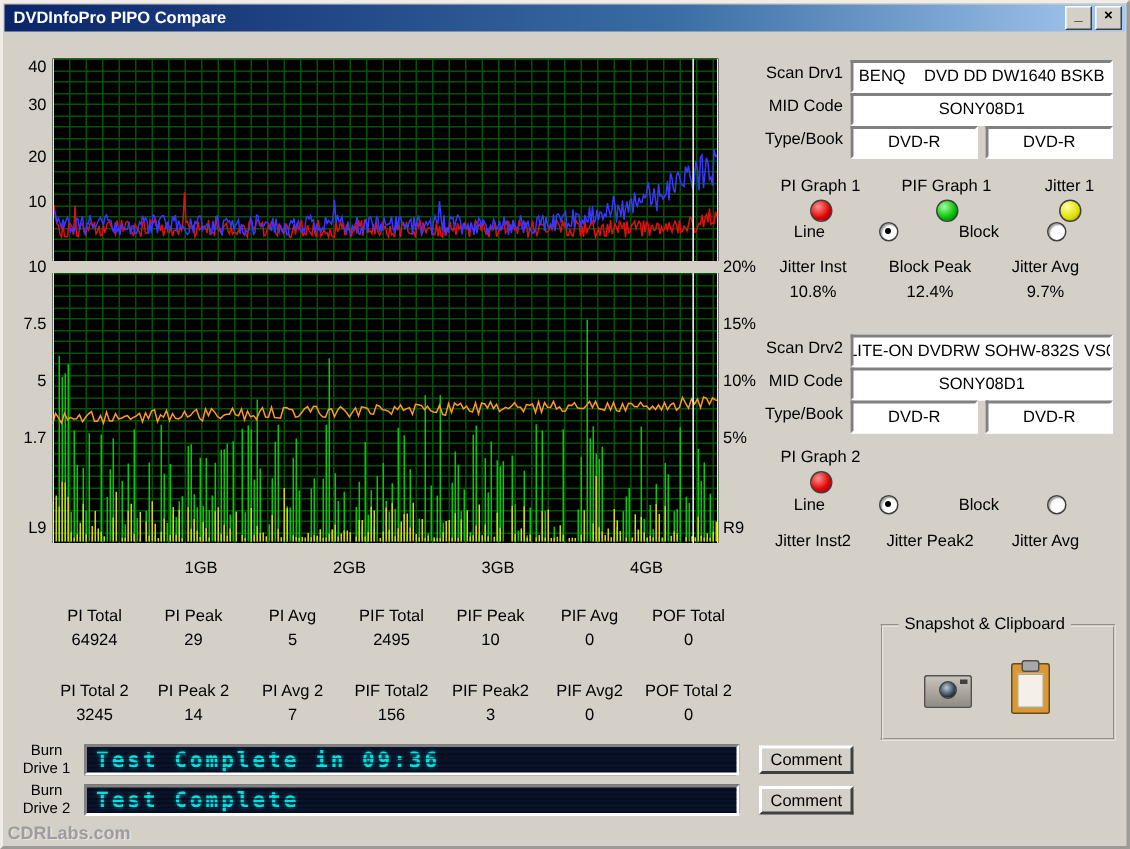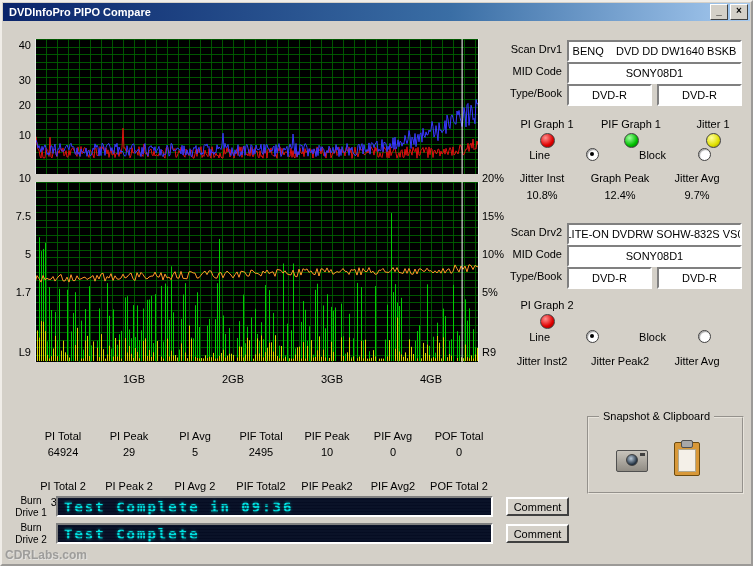--- a/index.html
+++ b/index.html
@@ -27,21 +27,21 @@
   .chart{position:absolute;background:#000;}
   #chart-top{left:33px;top:37px;}
   #chart-bottom{left:33px;top:180px;}
   .tick{position:absolute;font-size:11px;color:#000;}
   .tick.r{width:24px;text-align:right;left:5px;}
   .tick.rt{left:480px;width:30px;text-align:left;}
   .tick.x{width:30px;text-align:center;}
   
   .statsrow{position:absolute;left:28px;width:462px;display:flex;}
   .statcol{flex:1;text-align:center;}
-  .statcol .lbl{display:block;margin-bottom:4px;margin-top:25px;}
+  .statcol .lbl{display:block;margin-bottom:4px;}
   .statcol .val{display:block;}
   
   .rlabel{position:absolute;width:62px;text-align:right;}
   .field{
     position:absolute;height:22px;box-sizing:border-box;background:#fff;
     border:2px solid;border-color:#808080 #fff #fff #808080;
     display:flex;align-items:center;justify-content:center;
     white-space:pre;overflow:hidden;font-size:11px;
   }
   .legendcol{position:absolute;width:74px;display:flex;flex-direction:column;align-items:center;gap:3px;}
@@ -137,21 +137,21 @@
       <path d="M0.5 0V180M11.5 0V180M22.5 0V180M33.5 0V180M44.5 0V180M55.5 0V180M66.5 0V180M77.5 0V180M88.5 0V180M99.5 0V180M110.5 0V180M121.5 0V180M132.5 0V180M143.5 0V180M154.5 0V180M165.5 0V180M176.5 0V180M187.5 0V180M198.5 0V180M209.5 0V180M220.5 0V180M231.5 0V180M242.5 0V180M253.5 0V180M264.5 0V180M275.5 0V180M286.5 0V180M297.5 0V180M308.5 0V180M319.5 0V180M330.5 0V180M341.5 0V180M352.5 0V180M363.5 0V180M374.5 0V180M385.5 0V180M396.5 0V180M407.5 0V180M418.5 0V180M429.5 0V180M440.5 0V180M0 0.5H444M0 8.5H444M0 15.5H444M0 23.5H444M0 30.5H444M0 38.5H444M0 45.5H444M0 53.5H444M0 60.5H444M0 68.5H444M0 75.5H444M0 83.5H444M0 90.5H444M0 98.5H444M0 105.5H444M0 113.5H444M0 120.5H444M0 128.5H444M0 135.5H444M0 143.5H444M0 150.5H444M0 158.5H444M0 165.5H444M0 173.5H444M0 180.5H444" stroke="#006400" stroke-width="1" fill="none" opacity="0.85"></path>
       <path d="M4.5 179V55.2M6.5 179V69.1M8.5 179V66.9M10.5 179V60.9M12.5 179V159.3M14.5 179V105.0M16.5 179V128.0M18.5 179V176.0M20.5 179V129.9M22.5 179V158.5M24.5 179V106.8M26.5 179V175.7M32.5 179V107.7M36.5 179V149.4M38.5 179V130.9M40.5 179V110.2M46.5 179V138.6M48.5 179V167.5M50.5 179V127.0M54.5 179V104.2M56.5 179V163.4M58.5 179V176.5M62.5 179V158.7M64.5 179V126.4M68.5 179V175.3M72.5 179V101.1M74.5 179V133.8M76.5 179V166.6M78.5 179V127.4M80.5 179V160.9M82.5 179V162.7M84.5 179V152.2M86.5 179V148.8M90.5 179V115.4M92.5 179V114.2M94.5 179V147.5M96.5 179V156.2M98.5 179V123.1M100.5 179V155.1M102.5 179V123.4M104.5 179V158.2M106.5 179V148.3M108.5 179V126.5M112.5 179V117.8M114.5 179V117.5M116.5 179V113.8M118.5 179V161.0M120.5 179V112.2M126.5 179V103.9M128.5 179V159.5M130.5 179V101.5M132.5 179V104.3M134.5 179V137.6M136.5 179V84.3M138.5 179V130.3M144.5 179V167.5M146.5 179V136.9M148.5 179V112.5M150.5 179V101.1M154.5 179V175.8M156.5 179V155.5M158.5 179V156.3M160.5 179V123.2M162.5 179V110.3M164.5 179V145.0M170.5 179V174.5M172.5 179V143.6M174.5 179V136.9M176.5 179V175.8M178.5 179V176.4M180.5 179V137.1M182.5 179V101.2M184.5 179V56.9M186.5 179V171.1M188.5 179V133.5M190.5 179V152.0M194.5 179V145.9M202.5 179V156.0M204.5 179V139.1M206.5 179V169.0M208.5 179V112.6M210.5 179V161.2M212.5 179V144.7M214.5 179V169.1M216.5 179V135.4M220.5 179V126.7M222.5 179V152.0M224.5 179V159.1M226.5 179V140.2M228.5 179V157.2M230.5 179V103.1M232.5 179V173.6M234.5 179V108.1M236.5 179V173.4M238.5 179V130.9M244.5 179V163.6M248.5 179V81.5M250.5 179V173.5M252.5 179V141.7M254.5 179V176.5M256.5 179V148.3M258.5 179V81.5M260.5 179V166.4M266.5 179V139.9M268.5 179V119.0M270.5 179V127.8M272.5 179V158.9M274.5 179V144.3M278.5 179V172.7M280.5 179V107.8M282.5 179V101.7M284.5 179V174.3M288.5 179V123.4M290.5 179V146.3M292.5 179V112.3M296.5 179V124.9M298.5 179V128.8M300.5 179V125.5M306.5 179V121.6M308.5 179V154.2M310.5 179V171.6M314.5 179V131.8M316.5 179V174.8M318.5 179V156.3M322.5 179V100.9M326.5 179V105.0M328.5 179V158.6M334.5 179V169.2M338.5 179V176.5M340.5 179V104.1M350.5 179V157.6M352.5 179V122.7M356.5 179V31.1M358.5 179V110.1M360.5 179V102.1M362.5 179V120.5M364.5 179V124.0M366.5 179V115.8M374.5 179V175.9M376.5 179V169.2M380.5 179V158.8M382.5 179V149.0M384.5 179V143.4M392.5 179V102.3M394.5 179V163.8M396.5 179V176.5M398.5 179V154.7M400.5 179V170.7M402.5 179V140.7M404.5 179V176.1M408.5 179V126.6M410.5 179V134.1M414.5 179V158.9M416.5 179V157.3M418.5 179V102.8M422.5 179V149.2M424.5 179V153.4M426.5 179V175.6M430.5 179V117.3M432.5 179V138.6M434.5 179V126.3M436.5 179V176.5M438.5 179V147.1M440.5 179V165.2M444.5 179V135.0" stroke="#00cc00" stroke-width="1" fill="none"></path>
       <path d="M0.5 179V152.7M2.5 179V148.4M4.5 179V155.6M6.5 179V139.1M8.5 179V139.7M10.5 179V149.2M12.5 179V172.9M14.5 179V176.5M16.5 179V174.2M18.5 179V166.5M20.5 179V153.9M22.5 179V174.2M26.5 179V168.6M28.5 179V158.7M30.5 179V170.3M32.5 179V172.7M34.5 179V175.5M40.5 179V163.0M42.5 179V145.8M46.5 179V176.5M48.5 179V176.5M50.5 179V158.5M52.5 179V153.9M54.5 179V174.0M58.5 179V159.4M62.5 179V165.6M64.5 179V175.2M66.5 179V152.1M68.5 179V167.2M70.5 179V176.6M72.5 179V172.5M74.5 179V163.7M78.5 179V174.6M80.5 179V156.0M82.5 179V174.5M84.5 179V157.9M86.5 179V176.6M90.5 179V156.1M92.5 179V170.5M94.5 179V164.0M96.5 179V171.8M98.5 179V176.0M100.5 179V166.0M102.5 179V170.0M104.5 179V176.3M108.5 179V158.9M110.5 179V156.3M112.5 179V173.9M114.5 179V167.9M116.5 179V175.0M118.5 179V170.3M122.5 179V159.0M126.5 179V174.6M128.5 179V176.6M132.5 179V156.6M134.5 179V174.5M136.5 179V168.7M138.5 179V173.4M140.5 179V173.0M142.5 179V175.5M146.5 179V161.4M150.5 179V170.5M152.5 179V176.2M154.5 179V143.4M156.5 179V156.8M160.5 179V174.8M162.5 179V176.0M164.5 179V176.5M166.5 179V176.0M168.5 179V176.4M170.5 179V173.3M172.5 179V176.1M174.5 179V174.7M176.5 179V175.2M178.5 179V170.9M180.5 179V176.6M182.5 179V176.4M184.5 179V173.8M186.5 179V171.0M188.5 179V167.8M190.5 179V175.6M192.5 179V173.7M194.5 179V171.7M196.5 179V171.7M198.5 179V172.9M202.5 179V175.6M204.5 179V164.6M206.5 179V164.7M208.5 179V175.6M210.5 179V172.6M212.5 179V155.8M214.5 179V158.3M218.5 179V176.6M220.5 179V172.4M222.5 179V156.4M224.5 179V171.4M226.5 179V153.5M228.5 179V175.5M230.5 179V170.2M232.5 179V165.7M234.5 179V160.7M236.5 179V160.3M238.5 179V169.6M240.5 179V153.2M242.5 179V174.0M244.5 179V176.4M246.5 179V164.0M248.5 179V176.5M250.5 179V175.1M254.5 179V176.3M256.5 179V176.6M258.5 179V176.6M260.5 179V172.6M262.5 179V165.3M264.5 179V164.7M266.5 179V176.5M268.5 179V160.1M270.5 179V176.6M272.5 179V164.1M276.5 179V158.1M278.5 179V175.6M280.5 179V174.9M282.5 179V168.3M284.5 179V154.4M286.5 179V174.8M288.5 179V167.6M290.5 179V175.5M294.5 179V175.9M296.5 179V159.8M298.5 179V169.9M306.5 179V155.4M308.5 179V174.0M312.5 179V170.3M314.5 179V155.5M316.5 179V176.5M318.5 179V174.4M322.5 179V176.3M324.5 179V174.6M326.5 179V158.9M328.5 179V176.4M330.5 179V157.7M332.5 179V176.6M334.5 179V176.5M336.5 179V175.8M338.5 179V168.1M340.5 179V174.5M344.5 179V176.6M346.5 179V176.5M348.5 179V176.6M352.5 179V174.5M354.5 179V158.1M360.5 179V166.8M362.5 179V135.4M364.5 179V169.5M366.5 179V172.4M368.5 179V174.7M370.5 179V170.4M372.5 179V176.2M374.5 179V157.4M376.5 179V164.8M378.5 179V172.0M382.5 179V176.4M386.5 179V176.3M388.5 179V160.9M390.5 179V171.0M392.5 179V162.6M394.5 179V173.0M396.5 179V176.4M398.5 179V175.2M400.5 179V176.3M402.5 179V154.0M404.5 179V160.7M406.5 179V176.4M408.5 179V155.3M412.5 179V175.2M414.5 179V172.1M416.5 179V173.7M422.5 179V176.0M426.5 179V175.3M428.5 179V176.2M430.5 179V162.5M432.5 179V175.2M434.5 179V176.3M436.5 179V173.5M438.5 179V176.5M440.5 179V172.5M442.5 179V165.9M444.5 179V176.4" stroke="#d8d800" stroke-width="1" fill="none"></path>
       <polyline points="0,100.8 2,93.6 4,96.6 6,100.1 8,93.5 10,97.8 12,96.3 14,97.4 16,97.2 18,94.5 20,99.1 22,96.3 24,93.9 26,92.4 28,98.8 30,98.9 32,95.1 34,100.1 36,92.7 38,98.6 40,98.6 42,93.8 44,97.3 46,96.9 48,95.7 50,95.1 52,97.5 54,96.2 56,95.2 58,93.5 60,99.2 62,93.3 64,97.0 66,92.1 68,91.2 70,99.1 72,94.6 74,96.0 76,91.6 78,98.5 80,93.8 82,96.9 84,97.3 86,96.0 88,92.2 90,96.0 92,95.0 94,92.5 96,91.0 98,96.8 100,98.6 102,90.7 104,95.1 106,90.4 108,92.6 110,95.7 112,97.0 114,95.0 116,94.1 118,94.1 120,90.1 122,94.5 124,95.2 126,90.6 128,98.0 130,92.1 132,95.9 134,95.1 136,97.6 138,92.5 140,89.7 142,96.0 144,96.1 146,89.4 148,96.3 150,96.5 152,96.8 154,89.8 156,89.7 158,90.9 160,91.1 162,96.1 164,95.7 166,93.2 168,90.6 170,89.1 172,92.6 174,88.8 176,89.0 178,93.8 180,95.9 182,96.1 184,91.0 186,90.6 188,95.8 190,91.6 192,89.1 194,90.9 196,93.0 198,95.9 200,92.7 202,89.9 204,95.3 206,89.2 208,89.6 210,90.3 212,93.9 214,94.1 216,88.0 218,88.8 220,91.2 222,91.3 224,92.2 226,94.1 228,89.0 230,91.1 232,88.0 234,91.6 236,90.4 238,89.8 240,94.3 242,87.5 244,87.8 246,88.4 248,91.1 250,88.8 252,91.8 254,92.6 256,92.9 258,88.1 260,94.2 262,94.8 264,87.1 266,93.1 268,86.7 270,88.2 272,86.9 274,90.5 276,88.8 278,91.9 280,92.7 282,86.6 284,94.0 286,86.8 288,87.2 290,90.0 292,85.9 294,90.4 296,87.5 298,92.3 300,90.9 302,89.6 304,90.4 306,88.8 308,86.5 310,89.3 312,89.5 314,92.5 316,87.7 318,88.2 320,87.4 322,93.1 324,85.7 326,92.9 328,86.4 330,89.5 332,89.6 334,85.6 336,90.7 338,89.2 340,92.2 342,92.0 344,88.1 346,88.4 348,86.4 350,89.9 352,90.3 354,90.4 356,88.3 358,85.6 360,89.7 362,85.6 364,90.4 366,90.8 368,91.5 370,86.6 372,91.3 374,86.4 376,91.8 378,92.3 380,87.0 382,91.9 384,86.9 386,87.0 388,89.2 390,89.2 392,86.2 394,89.0 396,88.7 398,91.0 400,88.8 402,91.0 404,88.0 406,91.2 408,86.4 410,91.1 412,87.9 414,86.7 416,91.4 418,89.5 420,82.9 422,86.7 424,90.1 426,84.0 428,87.3 430,84.0 432,89.8 434,82.7 436,83.6 438,87.5 440,83.3 442,84.7 444,84.9" fill="none" stroke="#ff9828" stroke-width="1"></polyline>
       <line x1="427.1" y1="0" x2="427.1" y2="180" stroke="#ffffff"></line>
       <line x1="0.5" y1="0" x2="0.5" y2="180" stroke="#e8e8e8"></line>
       <line x1="443.5" y1="0" x2="443.5" y2="180" stroke="#e8e8e8"></line>
     </svg>
 
   <span class="tick r" style="top:37px">40</span>
-  <span class="tick r" style="top:72px">30</span>
+  <span class="tick r" style="top:62px">30</span>
   <span class="tick r" style="top:97px">20</span>
   <span class="tick r" style="top:127px">10</span>
 
   <span class="tick r" style="top:170px">10</span>
   <span class="tick r" style="top:208px">7.5</span>
   <span class="tick r" style="top:246px">5</span>
   <span class="tick r" style="top:284px">1.7</span>
   <span class="tick r" style="top:344px">L9</span>
 
   <span class="tick rt" style="top:170px">20%</span>
@@ -249,21 +249,21 @@
     <span>Jitter 1</span>
     <span class="circle c-yellow"></span>
   </div>
 
   <span class="rlabel" style="left:512px;top:147px;width:36px">Line</span>
   <span class="radio" style="left:584px;top:146px" data-state="on"></span>
   <span class="rlabel" style="left:624px;top:147px;width:40px">Block</span>
   <span class="radio" style="left:696px;top:146px" data-state="off"></span>
 
   <span class="jitcol" style="left:504px;top:170px">Jitter Inst</span>
-  <span class="jitcol" style="left:582px;top:170px">Graph Peak</span>
+  <span class="jitcol" style="left:582px;top:170px">Block Peak</span>
   <span class="jitcol" style="left:659px;top:170px">Jitter Avg</span>
   <span class="jitcol" style="left:504px;top:187px">10.8%</span>
   <span class="jitcol" style="left:582px;top:187px">12.4%</span>
   <span class="jitcol" style="left:659px;top:187px">9.7%</span>
 
   <span class="rlabel" style="left:498px;top:224px">Scan Drv2</span>
   <div class="field" style="left:565px;top:221px;width:175px">LITE-ON DVDRW SOHW-832S VS0</div>
 
   <span class="rlabel" style="left:498px;top:246px">MID Code</span>
   <div class="field" style="left:565px;top:243px;width:175px">SONY08D1</div>

